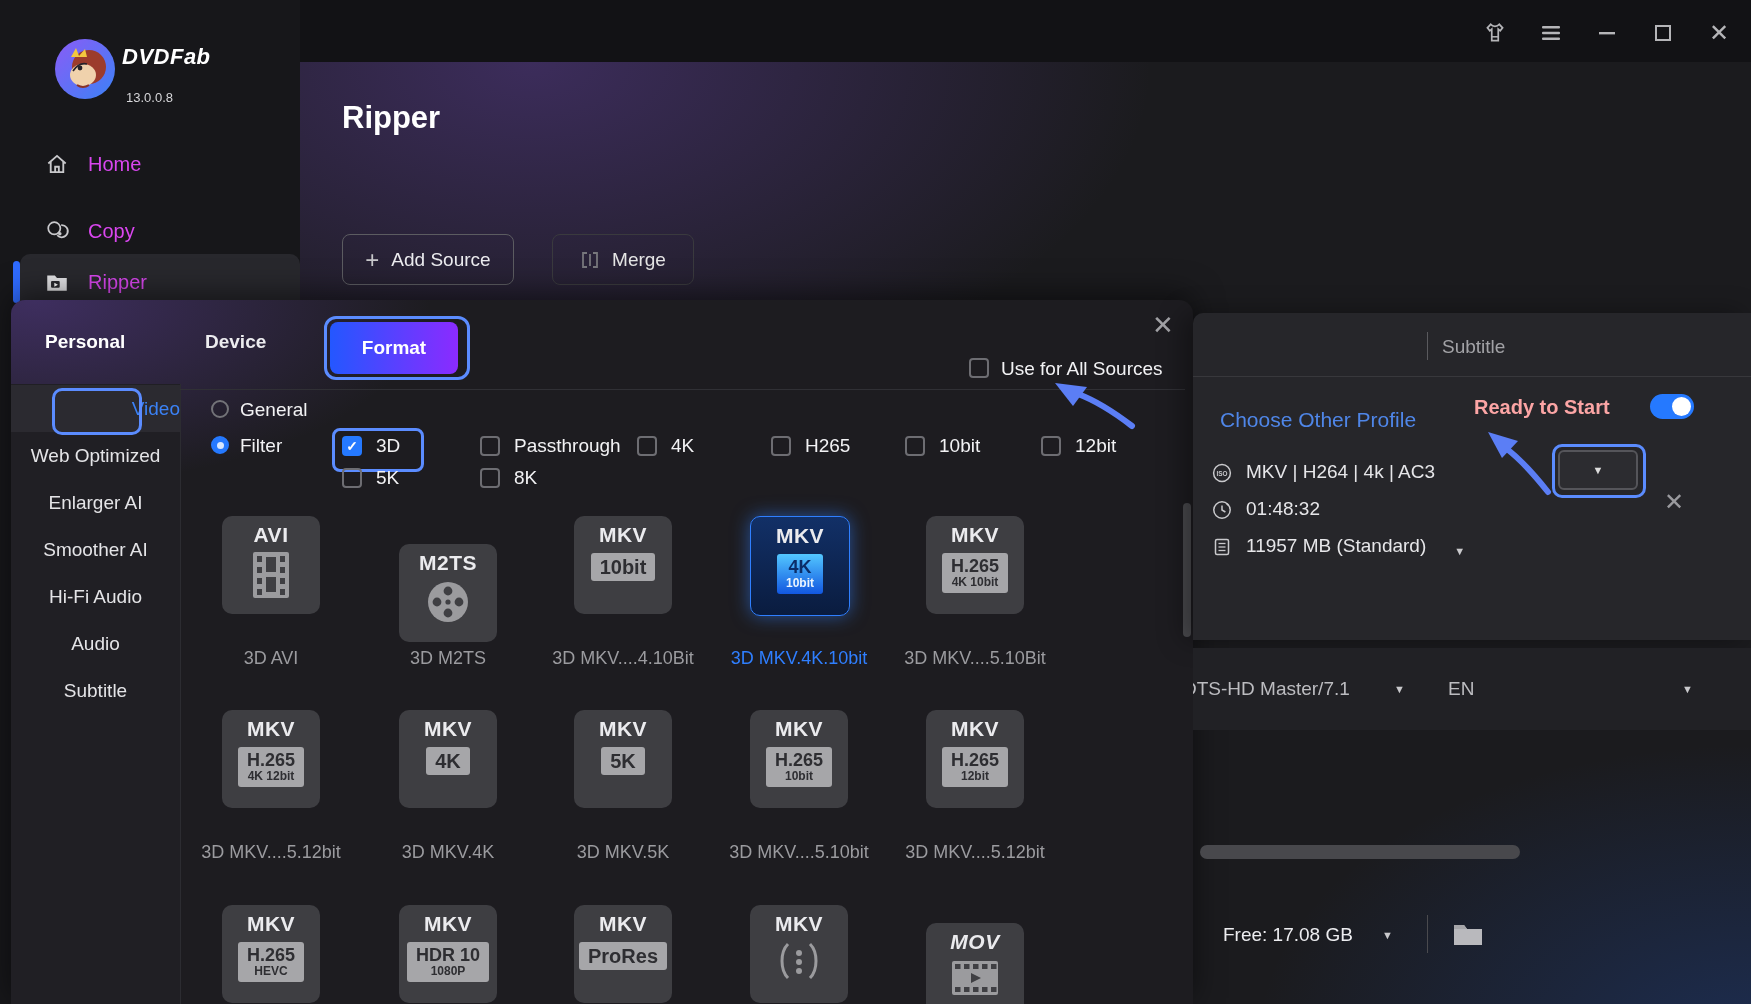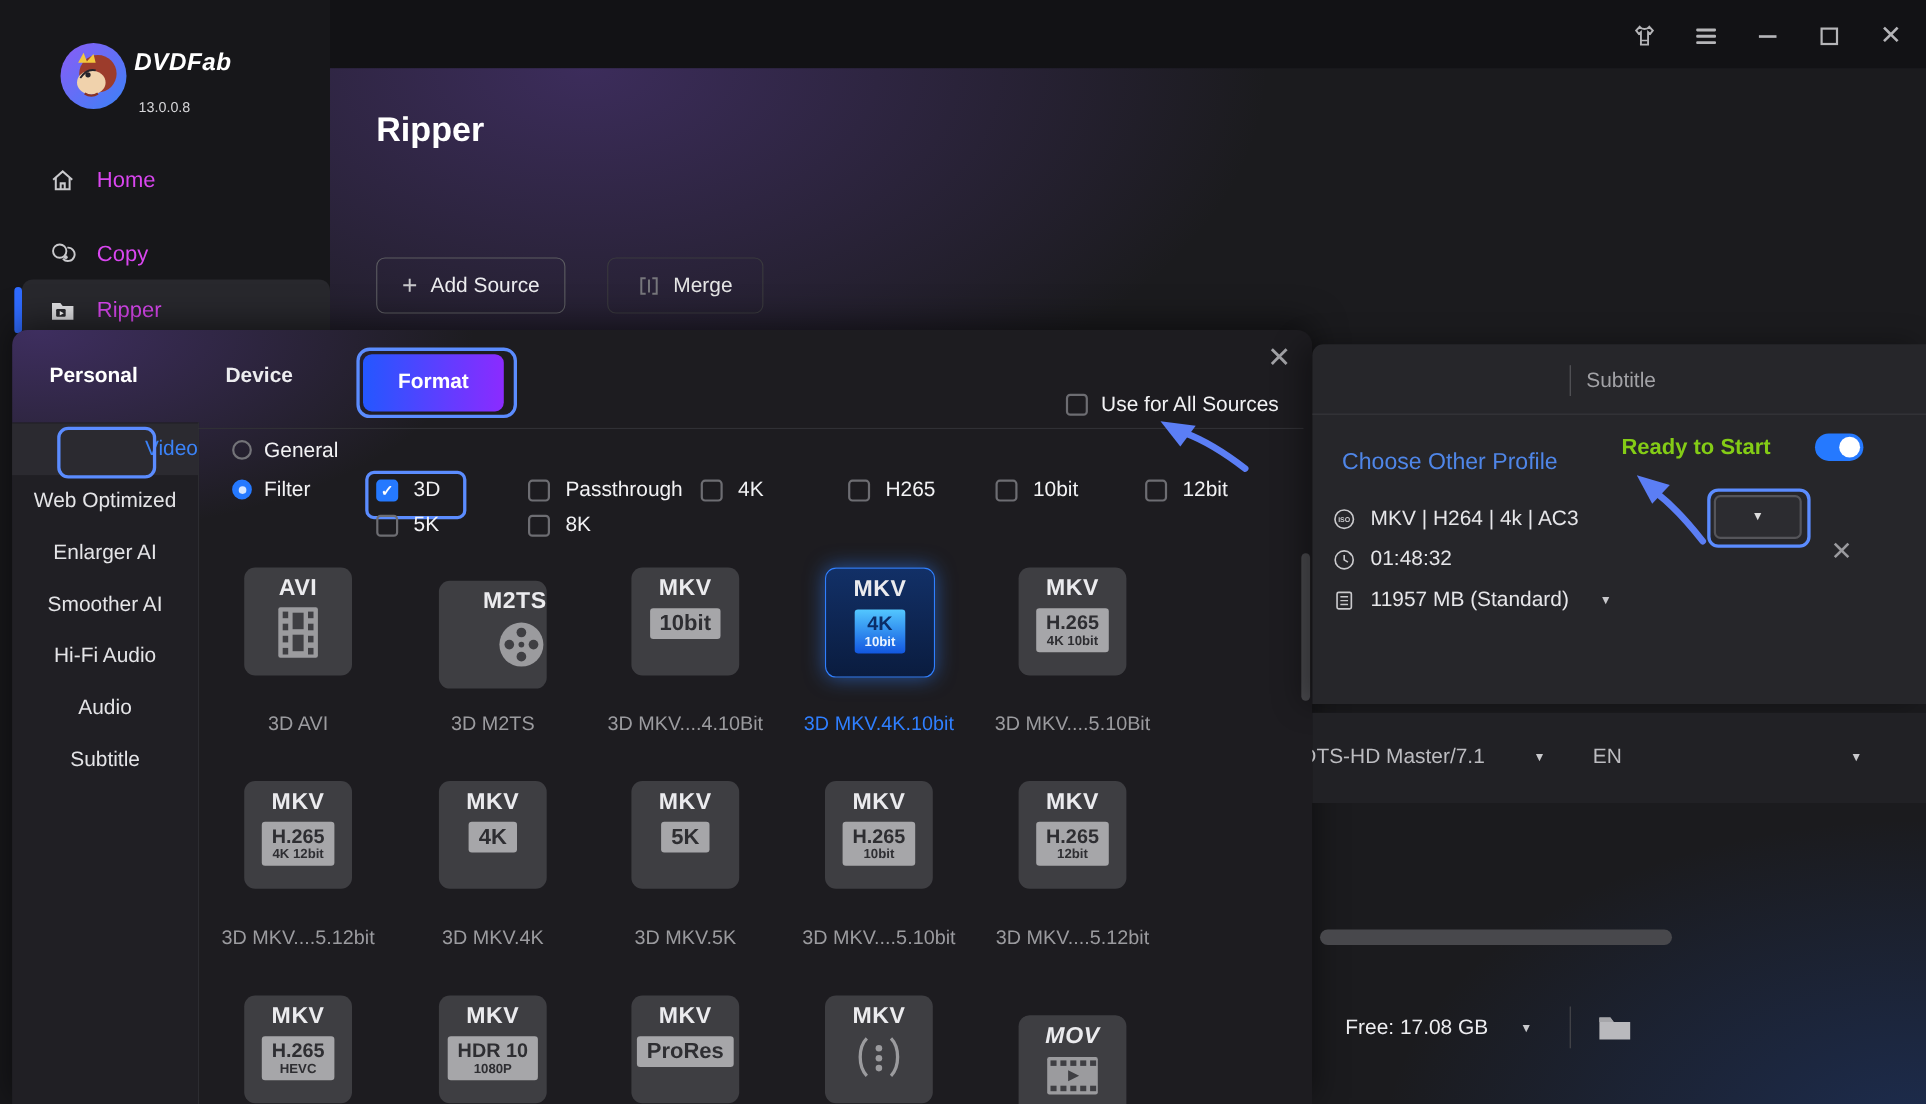--- a/index.html
+++ b/index.html
@@ -70,26 +70,26 @@
   .tile-label{font-size:18px;color:#9b9b9f;text-align:center;width:200px;cursor:pointer;white-space:nowrap;}
   .tile-label.selected{color:#2f7fff;}
   .vscroll{left:1183px;top:503px;width:8px;height:134px;border-radius:4px;background:#4a4a4e;cursor:pointer;}
   
   .rpanel-bg{left:1193px;top:313px;width:558px;height:327px;background:#26262a;border-radius:10px 0 0 0;
       box-shadow:-10px 0 26px rgba(0,0,0,.35);}
   .rp-tab-divider{left:1427px;top:332px;width:1px;height:28px;background:#5a5a5e;}
   .rp-subtitle{left:1442px;top:336px;font-size:19px;color:#a2a2a6;cursor:pointer;}
   .rp-divider{left:1193px;top:376px;width:558px;height:1px;background:#38383c;}
   .rp-choose{left:1220px;top:408px;font-size:21px;color:#4f86e8;cursor:pointer;}
-  .rp-ready{left:1474px;top:396px;font-size:20px;font-weight:bold;color:#84cc16;}
+  .rp-ready{left:1474px;top:396px;font-size:20px;font-weight:bold;color:#fca5a5;}
   .toggle{left:1650px;top:394px;width:44px;height:25px;border-radius:13px;background:var(--accent);cursor:pointer;}
   .toggle .knob{position:absolute;right:3px;top:3px;width:19px;height:19px;border-radius:50%;background:#fff;}
   .dd-btn{left:1558px;top:450px;width:76px;height:36px;border:2px solid #55555a;border-radius:6px;background:#2c2c30;
       display:flex;align-items:center;justify-content:center;color:#ddd;font-size:11px;cursor:pointer;}
-  .rp-row{display:flex;align-items:center;gap:14px;font-size:19px;color:#e6e6e9;}
+  .rp-row{display:flex;align-items:flex-end;gap:14px;font-size:19px;color:#e6e6e9;}
   .caret{font-size:11px;color:#c9c9cc;cursor:pointer;}
   
   .srcrow-bg{left:1193px;top:648px;width:558px;height:82px;background:#212125;}
   .clipbox{overflow:hidden;white-space:nowrap;}
   .src-text{font-size:19px;color:#bcbcc0;}
   .hbar{left:1200px;top:845px;width:320px;height:14px;border-radius:7px;background:#48484c;cursor:pointer;}
   .free-label{left:1223px;top:924px;font-size:19px;color:#ededf0;}
   .bb-divider{left:1427px;top:915px;width:1px;height:38px;background:#4a4a4e;}
   .start-btn{left:1534px;top:905px;width:168px;height:57px;border-radius:10px;display:flex;align-items:center;
       justify-content:center;font-size:21px;color:#fff;cursor:pointer;}
@@ -296,21 +296,21 @@
               <rect x="30" y="27" width="5" height="6"></rect>
               <rect x="7" y="38" width="5" height="6"></rect>
               <rect x="30" y="38" width="5" height="6"></rect>
               <rect x="16" y="6" width="10" height="15"></rect>
               <rect x="16" y="26" width="10" height="15"></rect>
             </g>
           </svg>
         </div>
       </div>
       <div class="abs tile-label" style="left: 171px; top: 648px;">3D AVI</div>
-      <div class="abs tile" style="left: 399px; top: 528px; align-items: flex-end;">
+      <div class="abs tile" style="left: 399px; top: 544px;">
         <div class="t-title">M2TS</div>
         <div style="margin-top: 4px;">
           <svg width="46" height="46" viewBox="0 0 46 46">
             <circle cx="23" cy="23" r="20" fill="#9b9b9e"></circle>
             <g fill="#3f3f43">
               <circle cx="23" cy="12" r="4.4"></circle>
               <circle cx="34" cy="23" r="4.4"></circle>
               <circle cx="23" cy="34" r="4.4"></circle>
               <circle cx="12" cy="23" r="4.4"></circle>
               <circle cx="23" cy="23" r="2.6"></circle>

